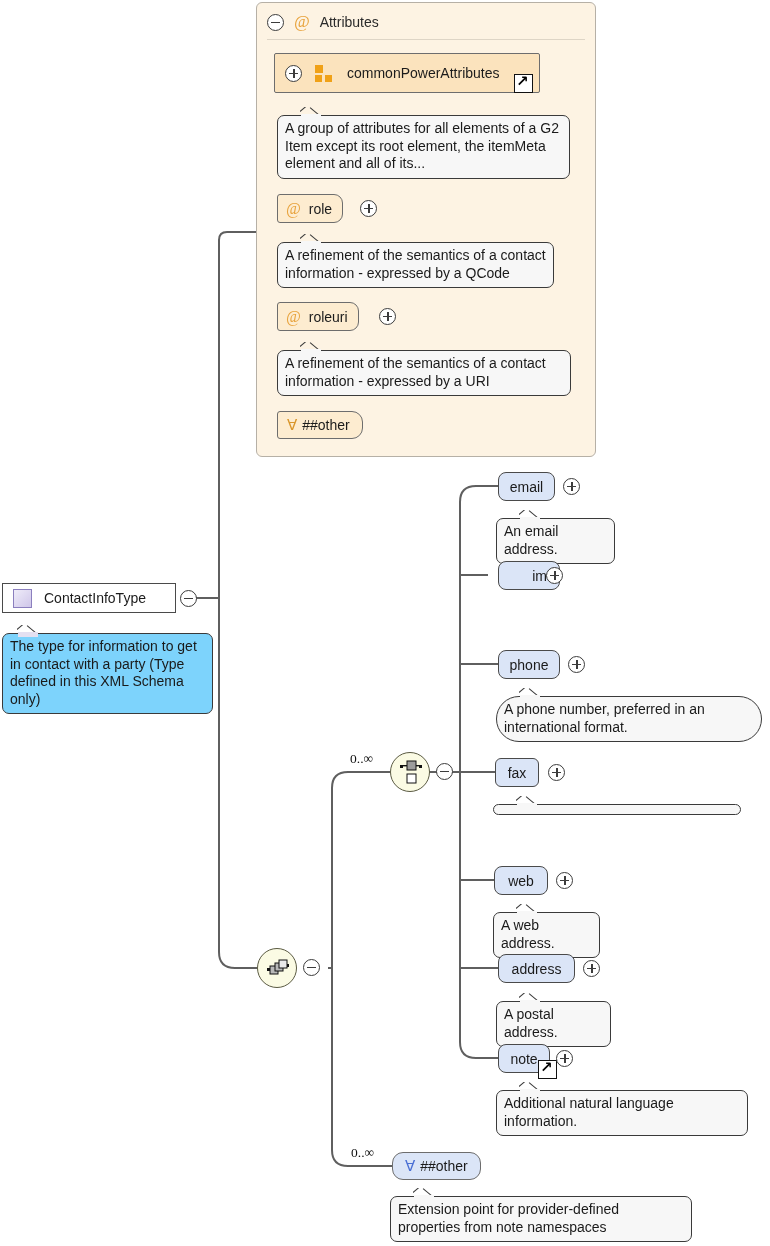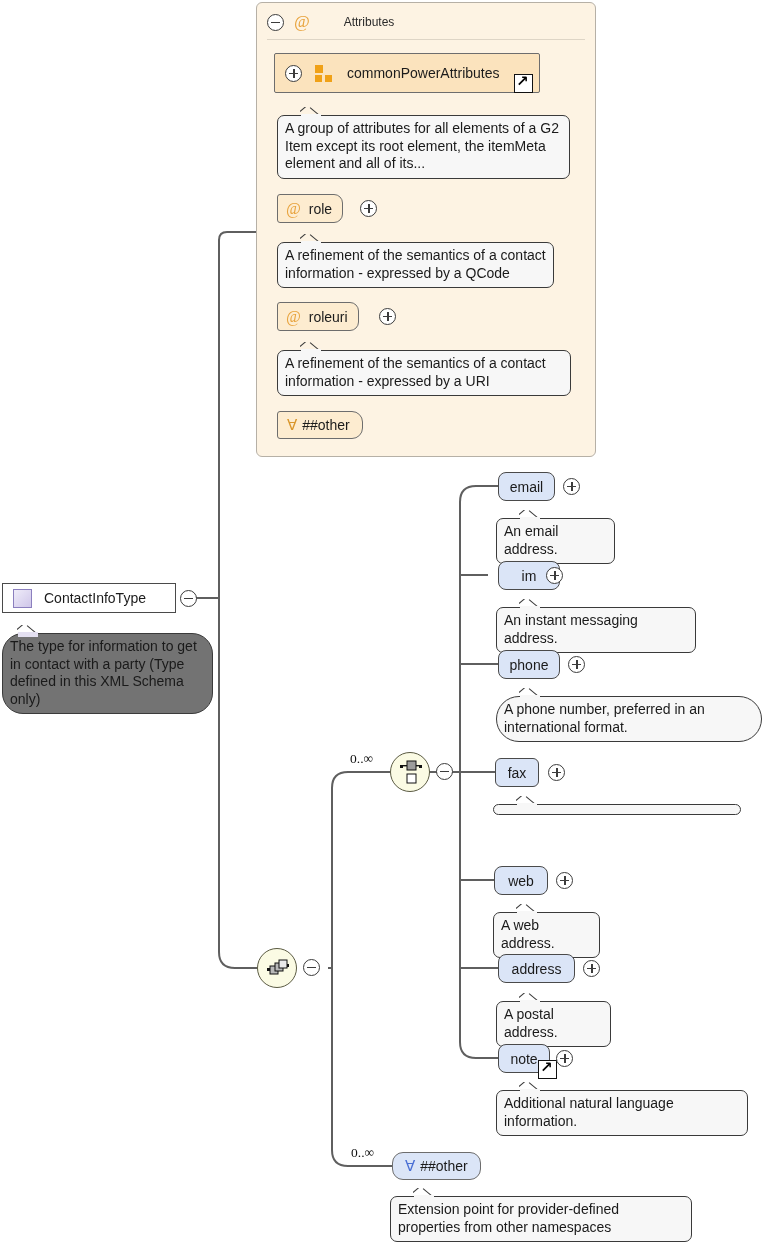--- a/index.html
+++ b/index.html
@@ -6,21 +6,21 @@
   body{width:770px;height:1246px;position:relative;overflow:hidden;
        font-family:"Liberation Sans","DejaVu Sans",sans-serif;}
   .stage{position:absolute;left:0;top:0;width:770px;height:1246px;}
   svg.wires{position:absolute;left:0;top:0;width:770px;height:1246px;pointer-events:none;}
 
   
   .attr-panel{position:absolute;left:256px;top:2px;width:340px;height:455px;
     background:#fdf3e3;border:1px solid #b6b0a6;border-radius:6px;box-sizing:border-box;}
   .attr-head{position:absolute;left:10px;top:6px;display:flex;align-items:center;gap:10px;height:26px;}
   .attr-head .at{color:#e8a33d;font-size:17px;font-style:italic;font-family:"Liberation Serif",serif;}
-  .attr-head .ttl{font-size:12px;color:#2a2a2a;margin-left:24px;}
+  .attr-head .ttl{font-size:14px;color:#2a2a2a;}
   .attr-rule{position:absolute;left:10px;top:36px;width:318px;height:1px;background:#ded5c6;}
 
   
   .tg{width:17px;height:17px;border:1.3px solid #3c3c3c;border-radius:50%;
       background:#fff;position:relative;box-sizing:border-box;display:inline-block;}
   .tg::before{content:"";position:absolute;left:3px;top:7px;width:9px;height:1.4px;background:#3c3c3c;}
   .tg.plus::after{content:"";position:absolute;left:7.2px;top:3px;width:1.4px;height:9px;background:#3c3c3c;}
 
   
   .node{position:absolute;box-sizing:border-box;display:flex;align-items:center;
@@ -153,21 +153,21 @@
   <div class="node anybox-o" style="left:277px;top:411px;">
     <span class="forall">∀</span>
     <span>##other</span>
   </div>
 
   <div class="node typebox" style="left:2px;top:583px;width:174px;">
     <span class="pswatch"></span>
     <span>ContactInfoType</span>
   </div>
   <span class="tg toggle-abs" style="left:180px;top:590px;"></span>
-  <div class="tip" style="left:2px;top:633px;width:211px;background:#737373;border-radius:21px;">
+  <div class="tip" style="left:2px;top:633px;width:211px;background:#7dd3fc;">
     <span class="notch" style="left:14px;"></span><span class="mask" style="left:15px;background:#e4e0f1;"></span>
     <span>The type for information to get in contact with a party (Type defined in this XML Schema only)</span>
   </div>
 
   <div class="comp" style="left:257px;top:948px;">
     <svg class="seq-g" viewBox="0 0 24 22">
       <rect x="1" y="10" width="3" height="3" fill="#111"></rect>
       <rect x="20" y="6" width="3" height="3" fill="#111"></rect>
       <rect x="4" y="8" width="8" height="8" fill="#b9b9b9" stroke="#111" stroke-width="1"></rect>
       <rect x="9" y="5" width="8" height="8" fill="#b9b9b9" stroke="#111" stroke-width="1"></rect>
@@ -191,28 +191,24 @@
 
   <div class="node elembox" style="left:498px;top:472px;width:57px;">
     <span>email</span>
   </div>
   <span class="tg plus toggle-abs" style="left:563px;top:478px;"></span>
   <div class="tip" style="left:496px;top:518px;width:119px;">
     <span class="notch"></span><span class="mask"></span>
     <span>An email address.</span>
   </div>
 
-  <div class="node elembox" style="left:498px;top:561px;width:62px;">
+  <div class="node elembox" style="left:498px;top:561px;width:62px;justify-content:flex-end;">
     <span>im</span>
   </div>
   <span class="tg plus toggle-abs" style="left:546px;top:567px;"></span>
-  <div class="tip" style="left:496px;top:607px;width:200px;">
-    <span class="notch"></span><span class="mask"></span>
-    <span>An instant messaging address.</span>
-  </div>
 
   <div class="node elembox" style="left:498px;top:650px;width:62px;">
     <span>phone</span>
   </div>
   <span class="tg plus toggle-abs" style="left:568px;top:656px;"></span>
   <div class="tip" style="left:496px;top:696px;width:266px;border-radius:23px;">
     <span class="notch"></span><span class="mask"></span>
     <span>A phone number, preferred in an international format.</span>
   </div>
 
@@ -252,16 +248,16 @@
     <span>Additional natural language information.</span>
   </div>
 
   <div class="card" style="left:351px;top:1145px;">0..∞</div>
   <div class="node anybox-b" style="left:392px;top:1152px;">
     <span class="forall blue">∀</span>
     <span>##other</span>
   </div>
   <div class="tip" style="left:390px;top:1196px;width:302px;">
     <span class="notch"></span><span class="mask"></span>
-    <span>Extension point for provider-defined properties from other namespaces</span>
+    <span>Extension point for provider-defined properties from note namespaces</span>
   </div>
 
 </div>
 
 </body></html>

